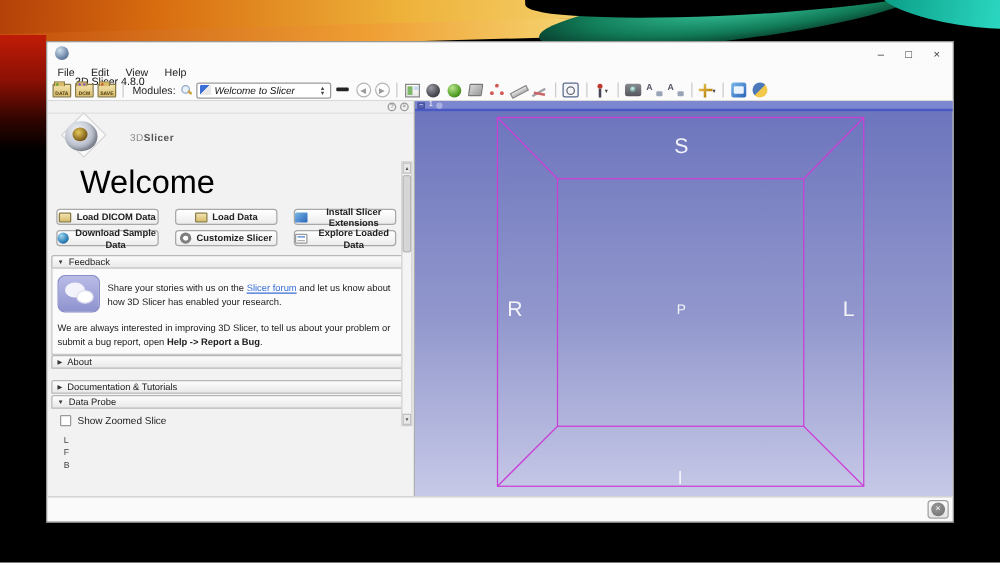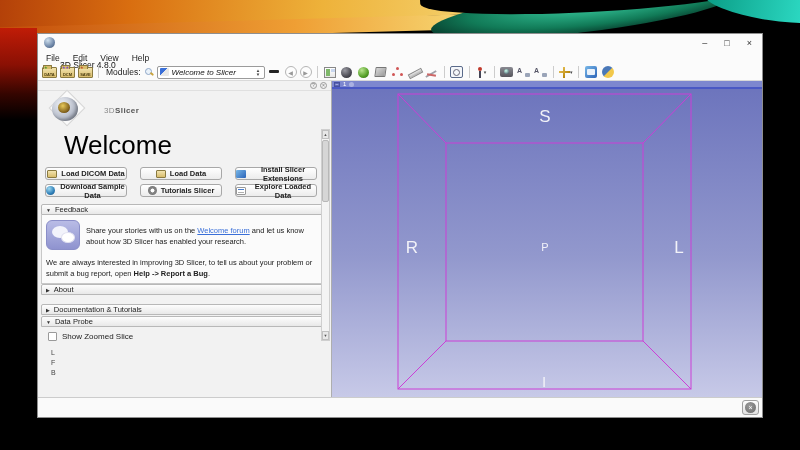--- a/index.html
+++ b/index.html
@@ -308,37 +308,37 @@
         <button class="wbtn">
             <span class="bico ext"></span>
             <span>Install Slicer Extensions</span>
           </button>
         <button class="wbtn">
             <span class="bico globe"></span>
             <span>Download Sample Data</span>
           </button>
         <button class="wbtn">
             <span class="bico gear"></span>
-            <span>Tutorials Slicer</span>
+            <span>Customize Slicer</span>
           </button>
         <button class="wbtn">
             <span class="bico tree"></span>
             <span>Explore Loaded Data</span>
           </button>
       </div>
 
       <div class="sect-hdr first">
         <span class="arr open"></span>
         <span>Feedback</span>
       </div>
       <div class="fb-body">
         <div class="fb-row">
           <div class="chat-ico"></div>
           <div class="fb-text">
-            <span>Share your stories with us on the </span><a>Welcome forum</a><span> and let us know about how 3D Slicer has enabled your research.</span>
+            <span>Share your stories with us on the </span><a>Slicer forum</a><span> and let us know about how 3D Slicer has enabled your research.</span>
           </div>
         </div>
         <div class="fb-para">
           <span>We are always interested in improving 3D Slicer, to tell us about your problem or submit a bug report, open </span><b>Help -&gt; Report a Bug</b><span>.</span>
         </div>
       </div>
 
       <div class="sect-hdr">
         <span class="arr closed"></span>
         <span>About</span>

